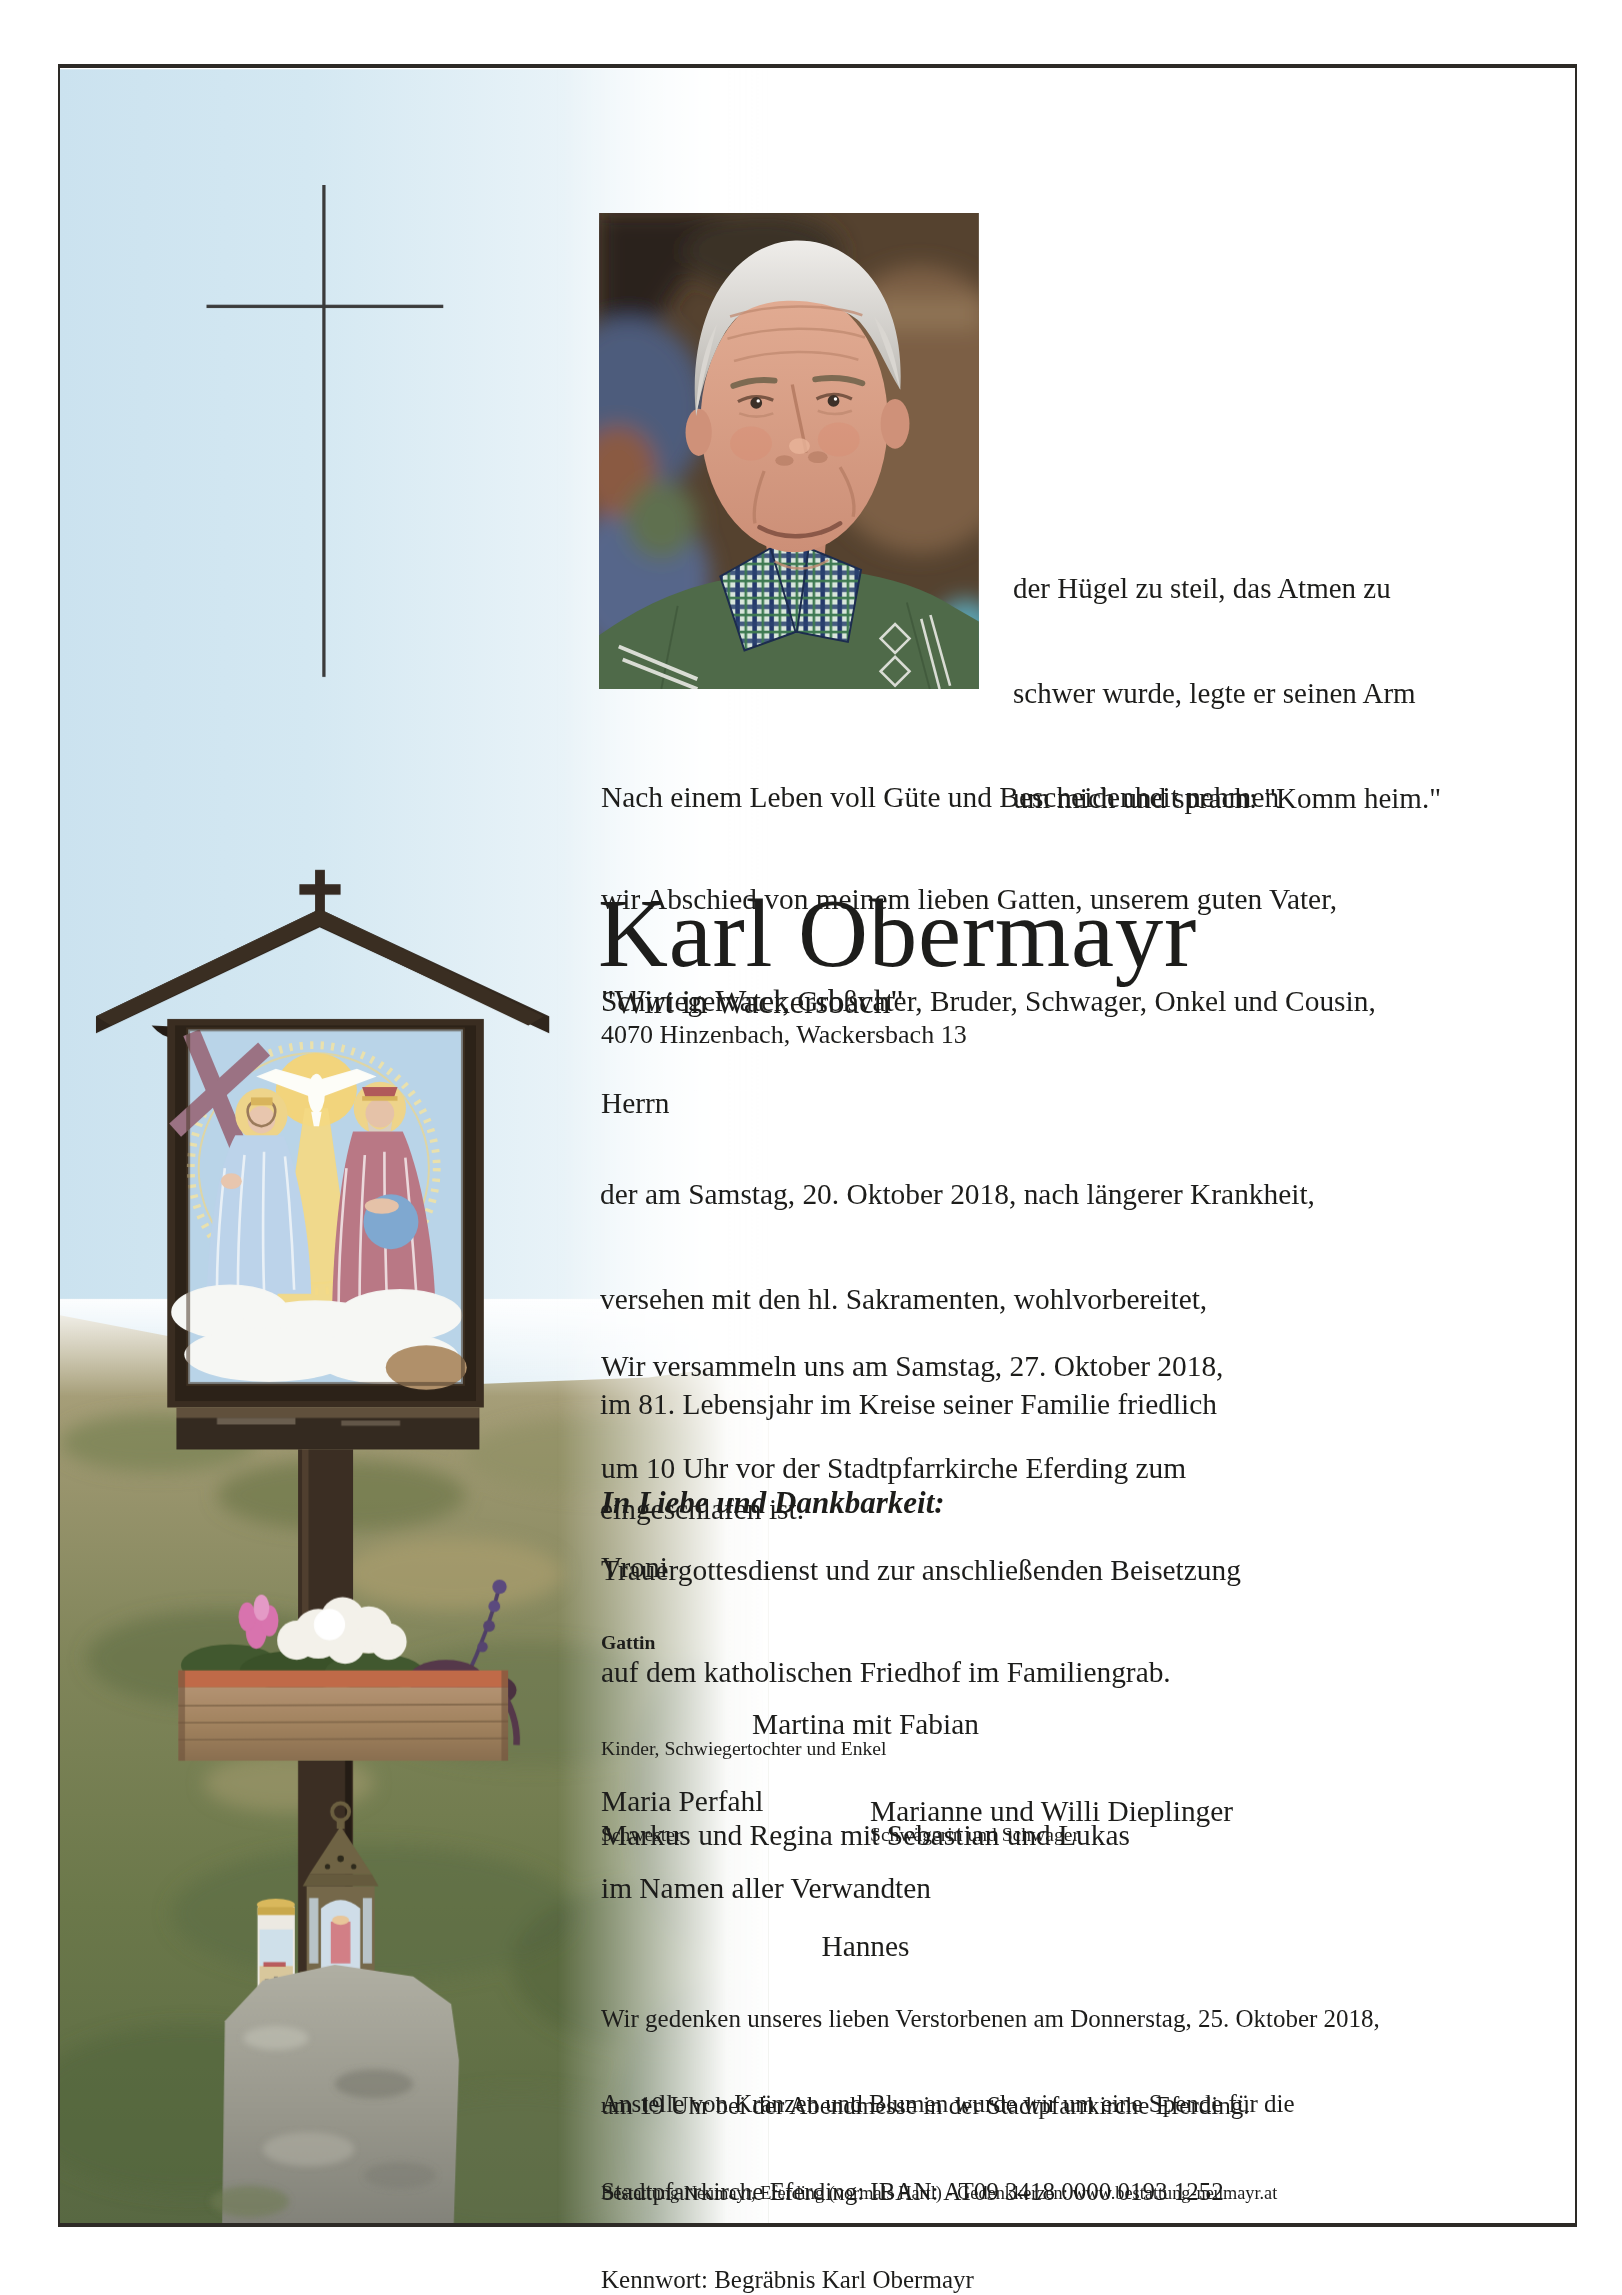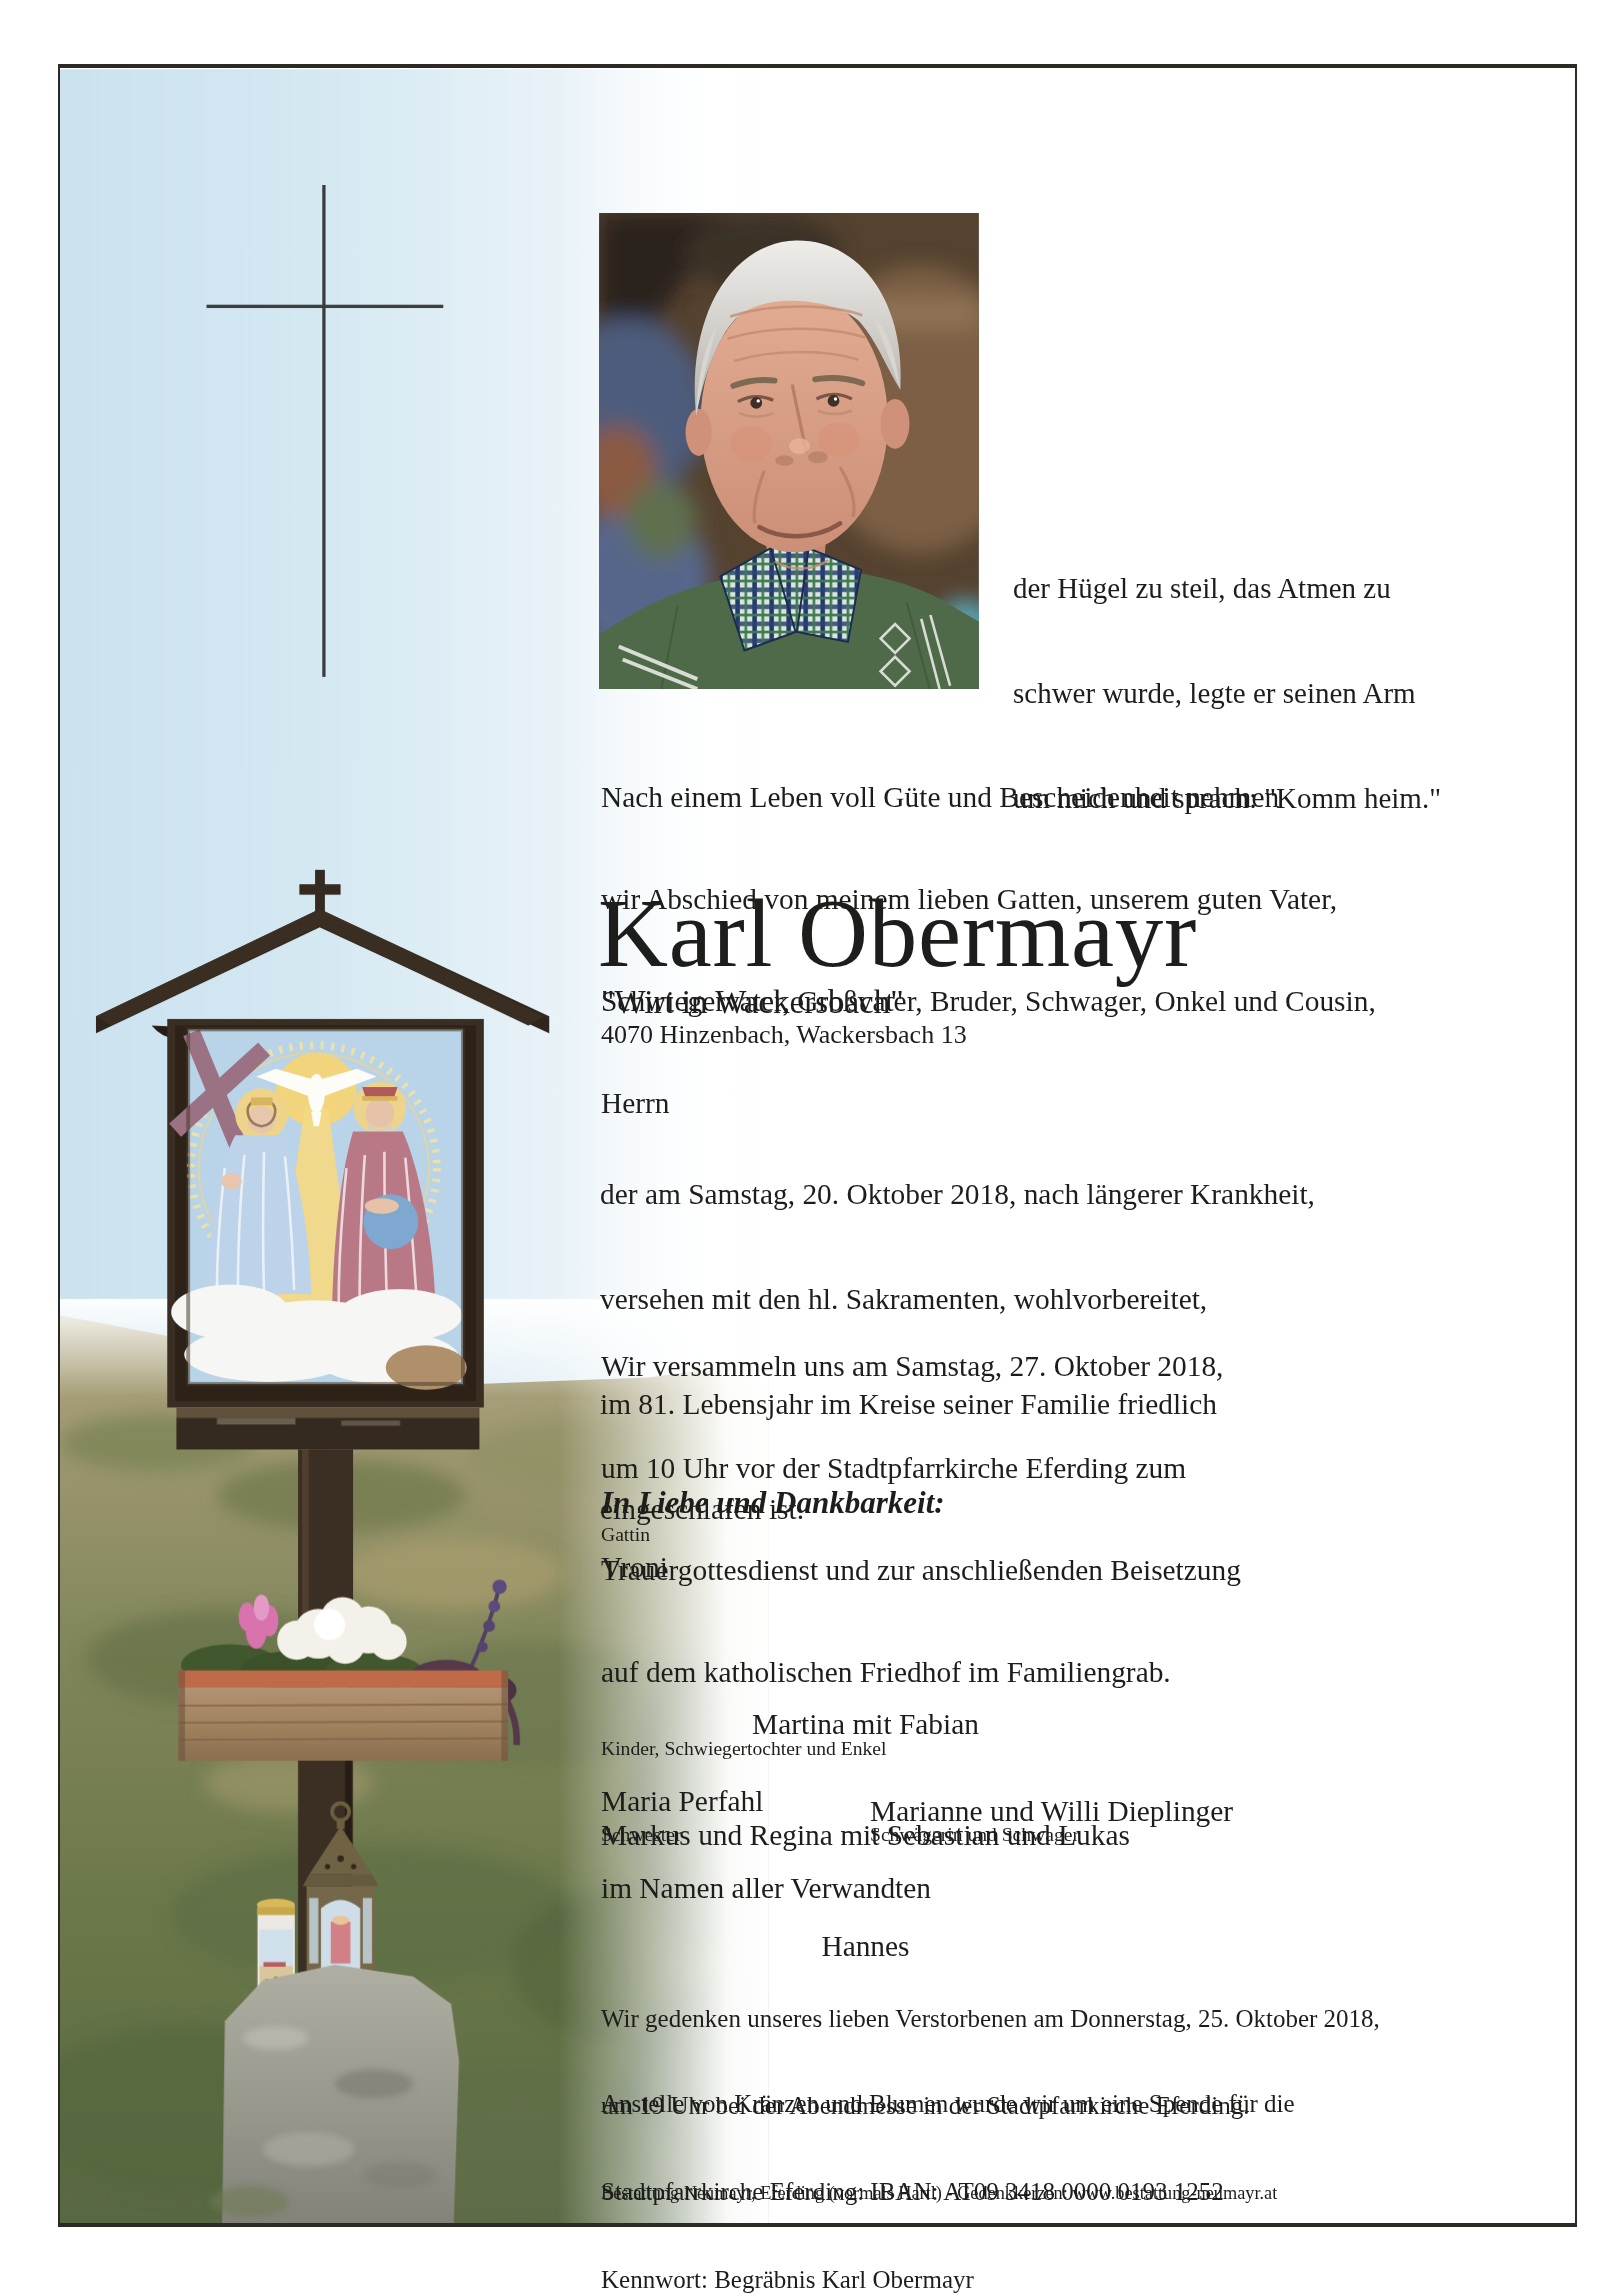--- a/index.html
+++ b/index.html
@@ -410,21 +410,21 @@
   <div class="abs t45" style="left:601px;top:1281px;">
     <div>Wir versammeln uns am Samstag, 27. Oktober 2018,</div>
     <div>um 10 Uhr vor der Stadtpfarrkirche Eferding zum</div>
     <div>Trauergottesdienst und zur anschließenden Beisetzung</div>
     <div>auf dem katholischen Friedhof im Familiengrab.</div>
   </div>
 
   <div class="abs closing" style="left:601px;top:1485px;">In Liebe und Dankbarkeit:</div>
 
   <div class="abs t45" style="left:601px;top:1550px;">Vroni</div>
-  <div class="abs t30" style="left:601px;top:1524px;">Gattin</div>
+  <div class="abs t30" style="left:601px;top:1632px;font-weight:bold;">Gattin</div>
 
   <div class="abs t45b" style="left:601px;top:1632px;">
     <div>Martina mit Fabian</div>
     <div>Markus und Regina mit Sebastian und Lukas</div>
     <div>Hannes</div>
   </div>
   <div class="abs t30" style="left:601px;top:1738px;">Kinder, Schwiegertochter und Enkel</div>
 
   <div class="abs t45" style="left:601px;top:1784px;">Maria Perfahl</div>
   <div class="abs t30" style="left:601px;top:1824px;">Schwester</div>

